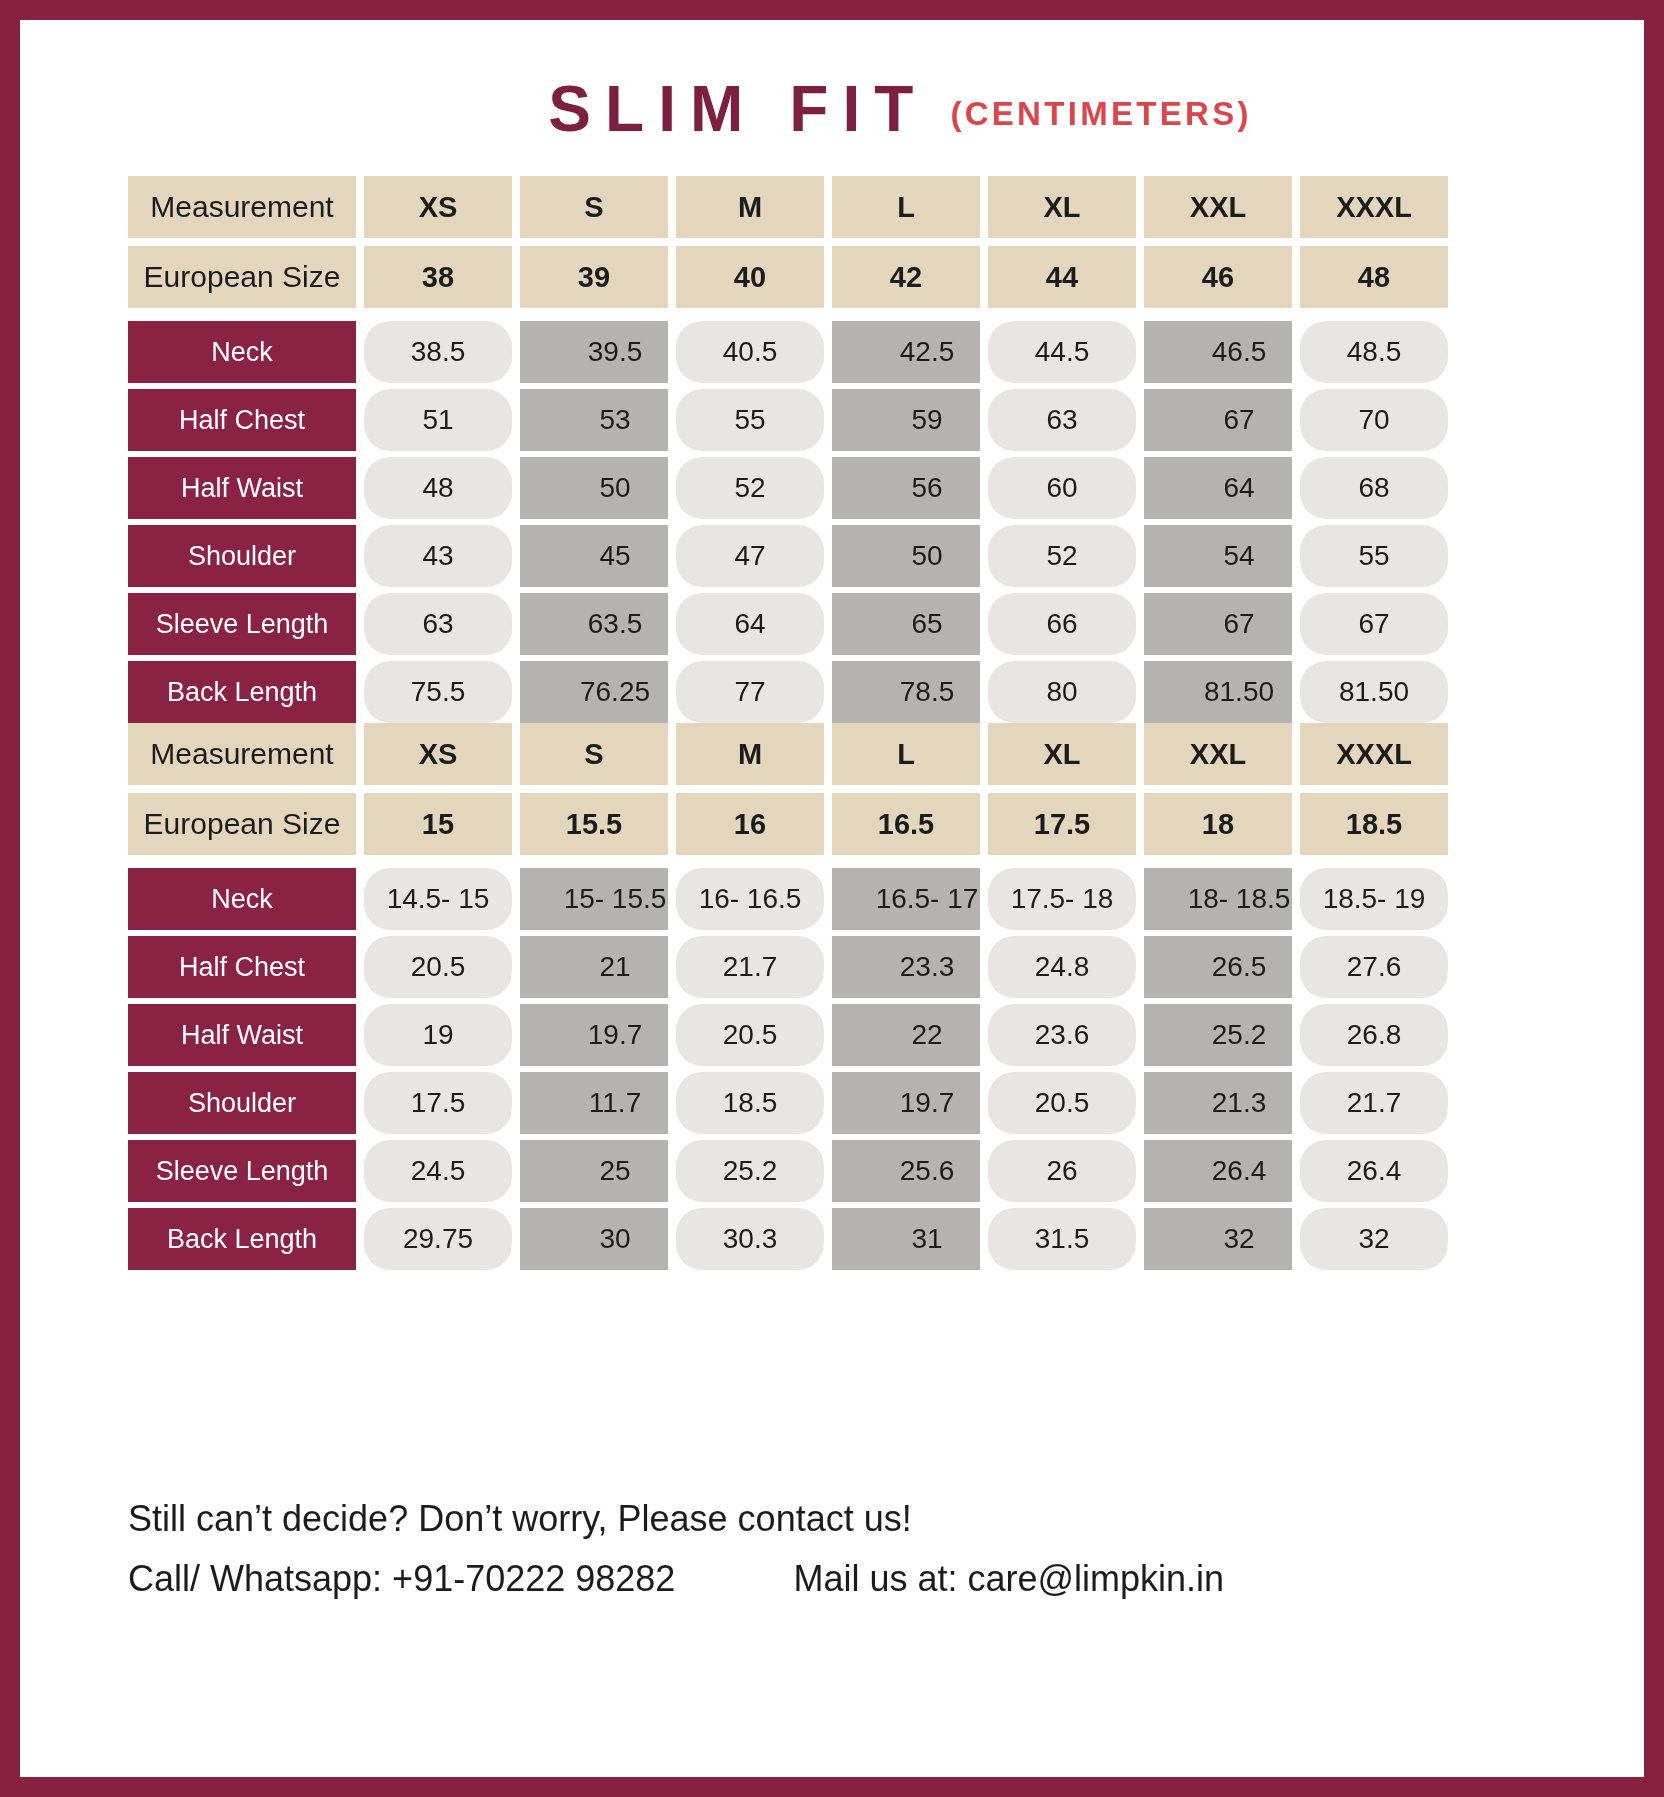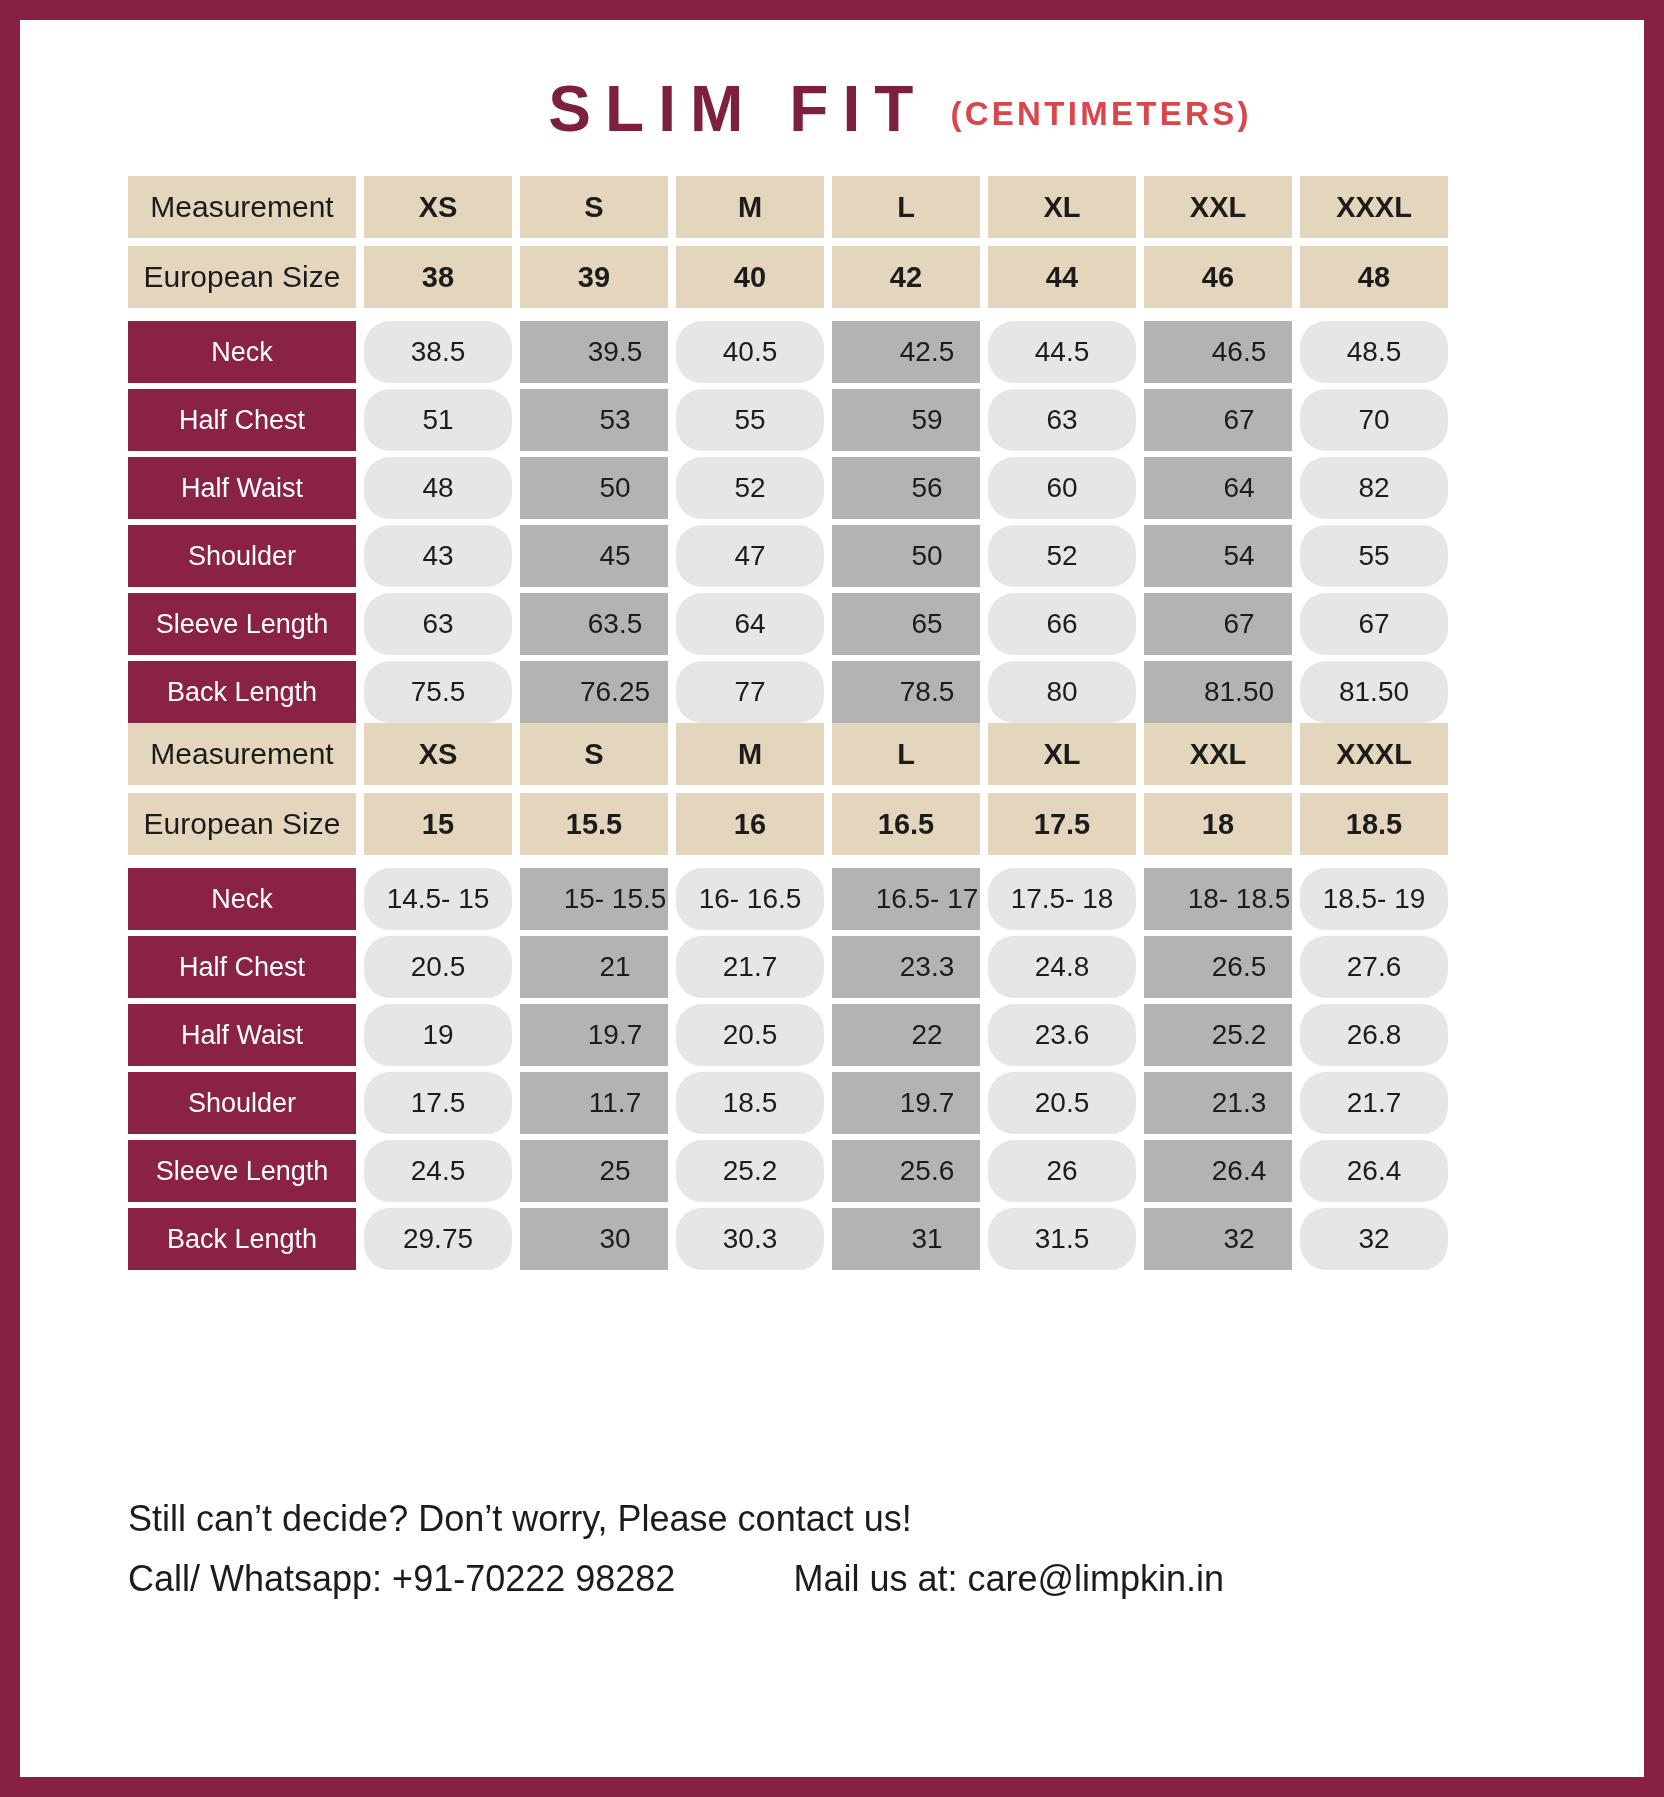--- a/index.html
+++ b/index.html
@@ -112,21 +112,21 @@
           <div class="cell val size light">70</div>
         </div>
         <div class="trow data-row">
           <div class="cell mlabel label-w">Half Waist</div>
           <div class="cell val size light">48</div>
           <div class="cell val size dark">50</div>
           <div class="cell val size light">52</div>
           <div class="cell val size dark">56</div>
           <div class="cell val size light">60</div>
           <div class="cell val size dark">64</div>
-          <div class="cell val size light">82</div>
+          <div class="cell val size light">68</div>
         </div>
         <div class="trow data-row">
           <div class="cell mlabel label-w">Shoulder</div>
           <div class="cell val size light">43</div>
           <div class="cell val size dark">45</div>
           <div class="cell val size light">47</div>
           <div class="cell val size dark">50</div>
           <div class="cell val size light">52</div>
           <div class="cell val size dark">54</div>
           <div class="cell val size light">55</div>

